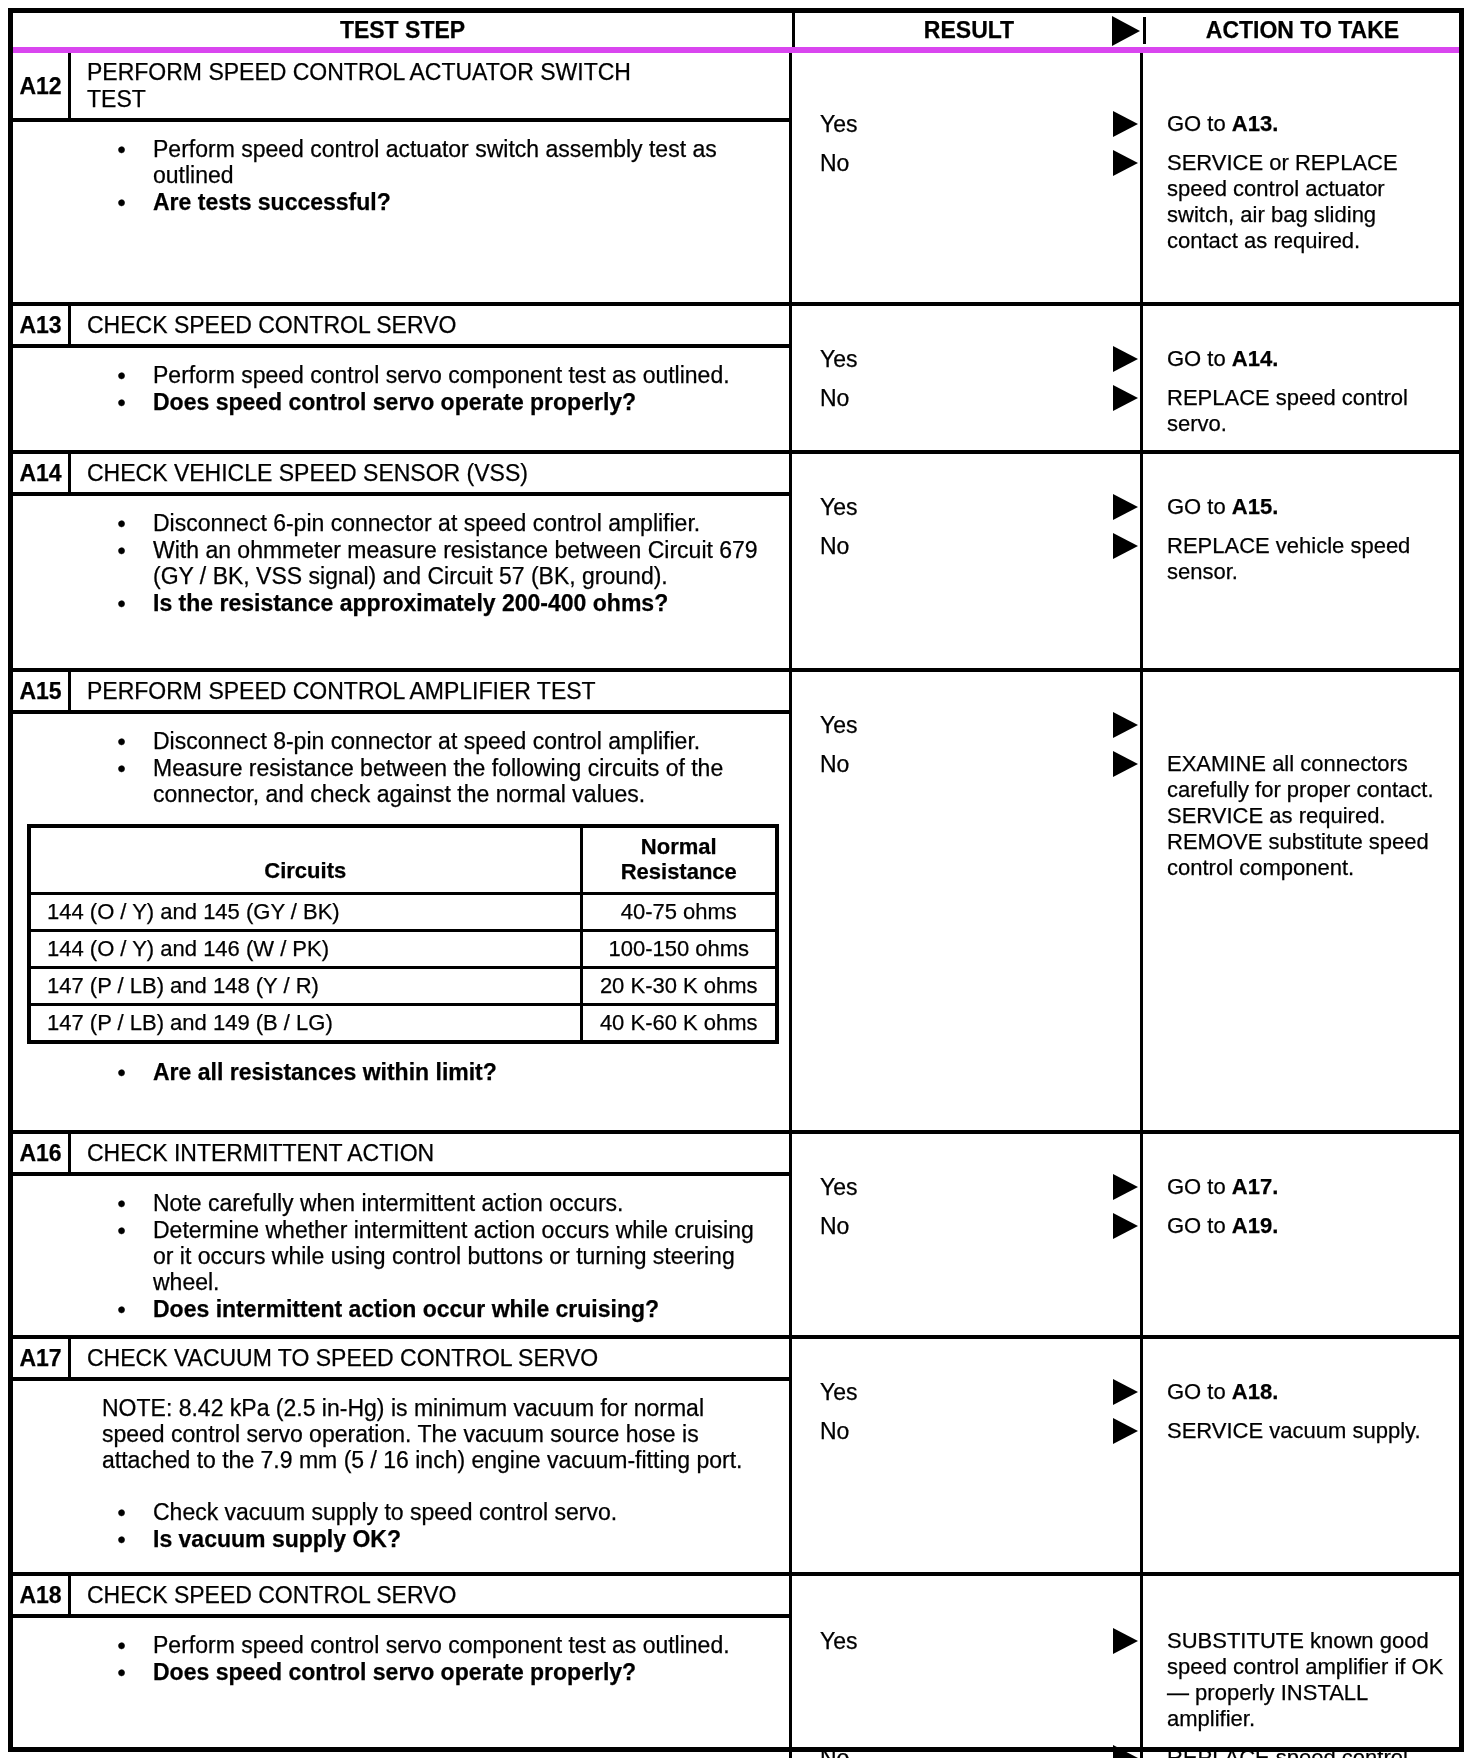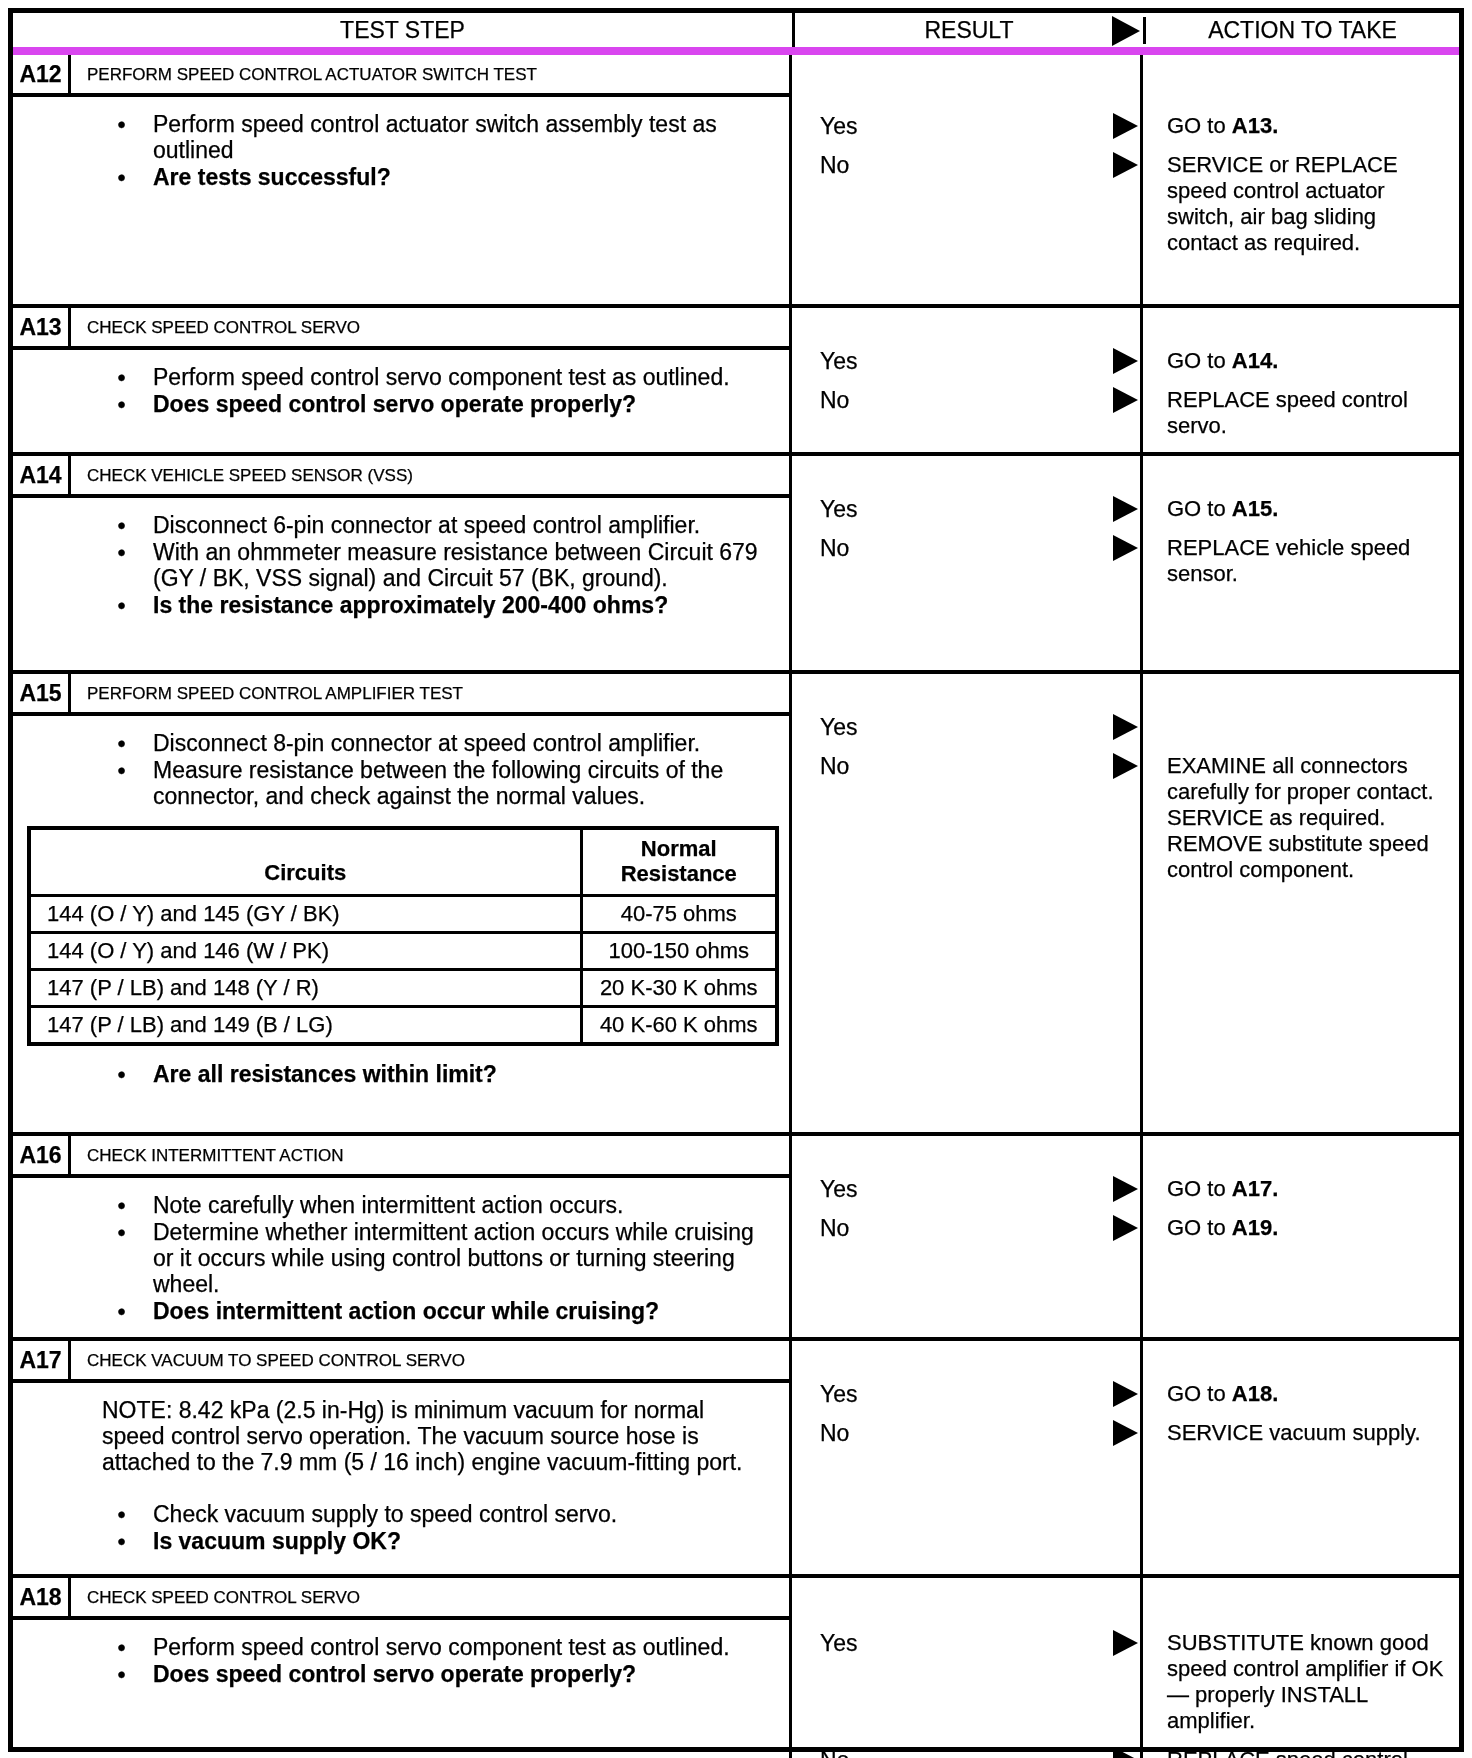--- a/index.html
+++ b/index.html
@@ -4,38 +4,38 @@
 <style>
   html,body{margin:0;padding:0;background:#fff;}
   .page{
     width:1472px;height:1758px;background:#fff;box-sizing:border-box;
     padding:8px 8px 6px 8px;
     font-family:"Liberation Sans","DejaVu Sans",sans-serif;
     color:#000;-webkit-text-stroke:0.25px #000;
   }
   .chart{border:5px solid #000;box-sizing:border-box;height:100%;display:flex;flex-direction:column;}
   
-  .chart-header{display:flex;align-items:center;height:38px;border-bottom:8px solid #d946ef;font-weight:400;font-size:23px;}
+  .chart-header{display:flex;align-items:center;height:38px;border-bottom:6px solid #d946ef;font-weight:700;font-size:23px;}
   .h-test{width:779px;text-align:center;box-sizing:border-box;}
   .h-result{width:351px;box-sizing:border-box;border-left:3px solid #000;text-align:center;position:relative;height:100%;line-height:34px;}
   .h-action{flex:1;box-sizing:border-box;border-left:3px solid #000;text-align:center;}
   
   #sections{display:flex;flex-direction:column;flex:1;}
   .row{display:flex;border-top:4px solid #000;box-sizing:border-box;}
   .row:nth-of-type(1){border-top:none;min-height:249px;}
   .row:nth-of-type(2){min-height:139px;}
   .row:nth-of-type(3){min-height:218px;}
   .row:nth-of-type(4){min-height:462px;}
   .row:nth-of-type(5){min-height:186px;}
   .row:nth-of-type(6){min-height:237px;}
   .row:nth-of-type(7){min-height:206px;flex:1;}
   .left{width:779px;box-sizing:border-box;border-right:3px solid #000;display:flex;flex-direction:column;}
   .titlebar{display:flex;border-bottom:4px solid #000;align-items:stretch;}
   .code{width:58px;border-right:3px solid #000;box-sizing:border-box;font-weight:700;font-size:23px;text-align:center;padding:6px 0 5px 0;display:flex;align-items:center;justify-content:center;}
-  .title{font-size:17px;padding:6px 8px 5px 16px;line-height:27px;}
+  .title{font-size:23px;padding:6px 8px 5px 16px;line-height:27px;}
   .row:nth-of-type(1) .title{max-width:580px;}
   .body{padding:14px 30px 12px 0;font-size:23px;line-height:26px;}
   .bullet{display:flex;padding-left:104px;margin-bottom:1px;}
   .dot{width:36px;font-size:15px;line-height:26px;flex:none;}
   .btxt{flex:1;}
   .note{padding-left:89px;width:650px;margin-bottom:26px;}
   .b{font-weight:700;}
   
   .subtable{border-collapse:collapse;border:4px solid #000;margin:17px 6px 15px 14px;width:752px;table-layout:fixed;font-size:22px;}
   .subtable th,.subtable td{border:3px solid #000;box-sizing:border-box;}

